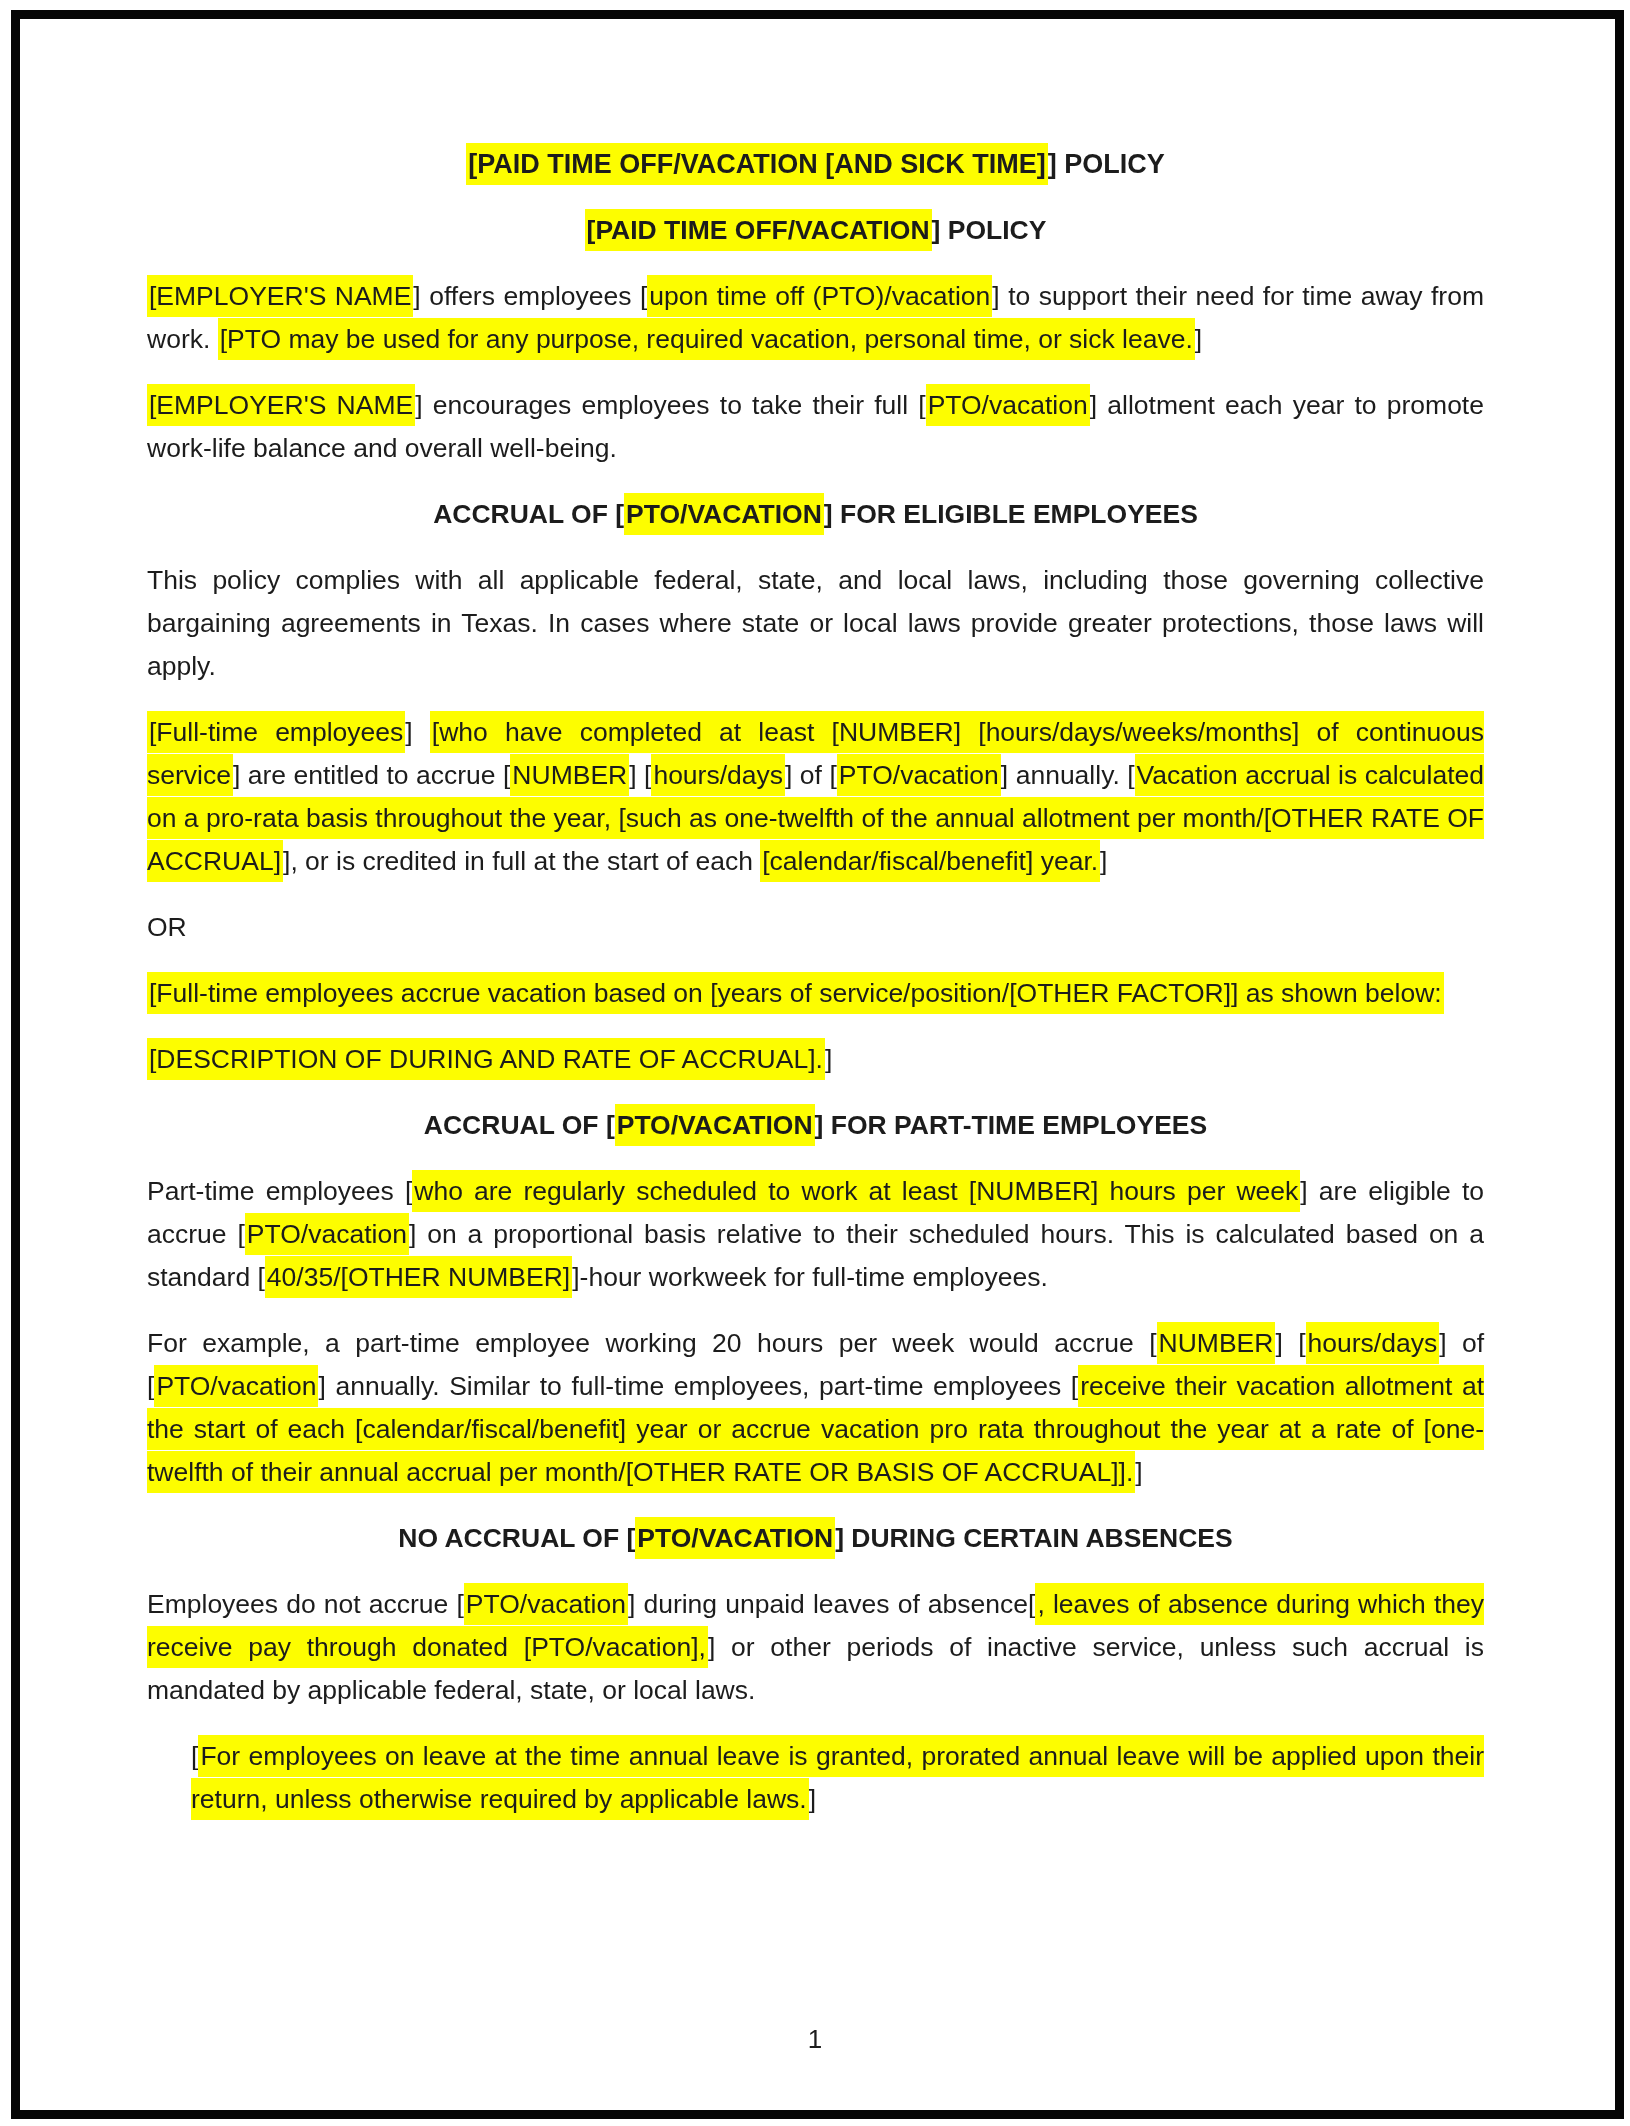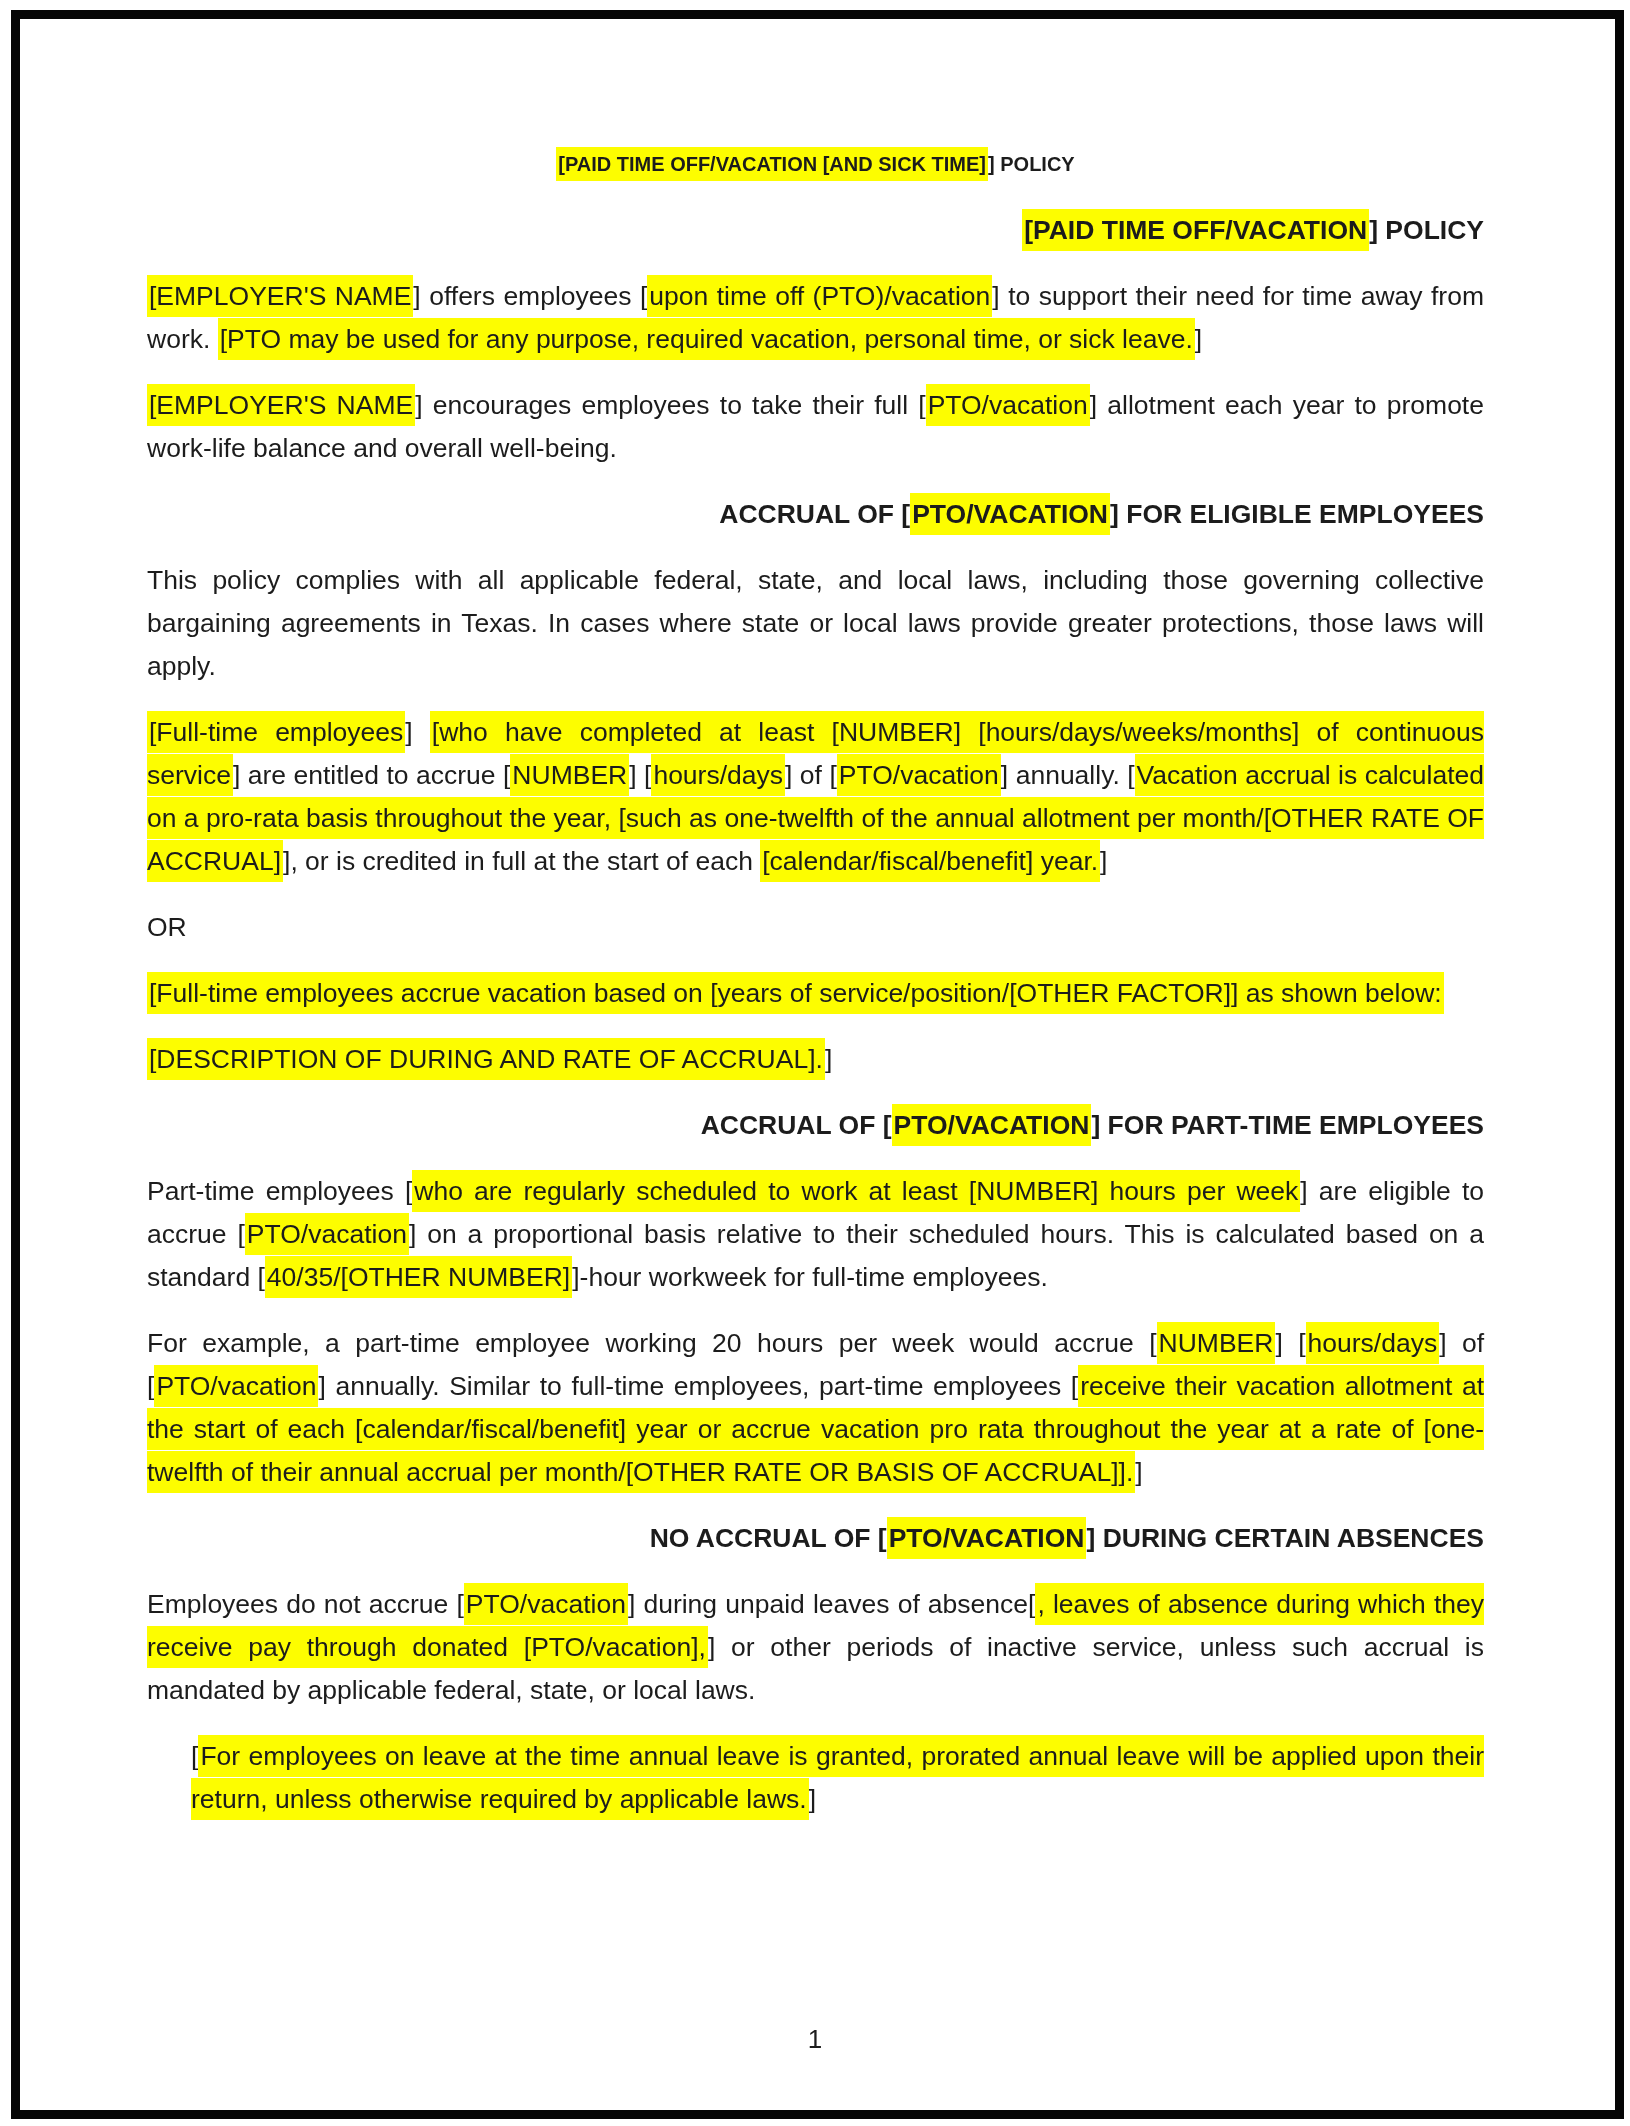--- a/index.html
+++ b/index.html
@@ -27,25 +27,25 @@
     top: 0; left: 0; right: 0;
     padding: 143px 146px 0 147px;
     font-size: 26.5px;
     line-height: 43px;
   }
   .block { margin: 0 0 23px 0; }
   .block:last-child { margin-bottom: 0; margin-left: 44px; }
   .title {
     text-align: center;
     font-weight: 700;
-    font-size: 20px;
+    font-size: 27px;
   }
   .heading {
     font-weight: 700;
-    text-align: right;
+    text-align: center;
     font-size: 26.5px;
   }
   .paragraph {
     text-align: justify;
   }
   .hl {
     background: var(--highlight-color, #fdfd00);
     padding: 6px 2px;
   }
   .plain { background: transparent; }

